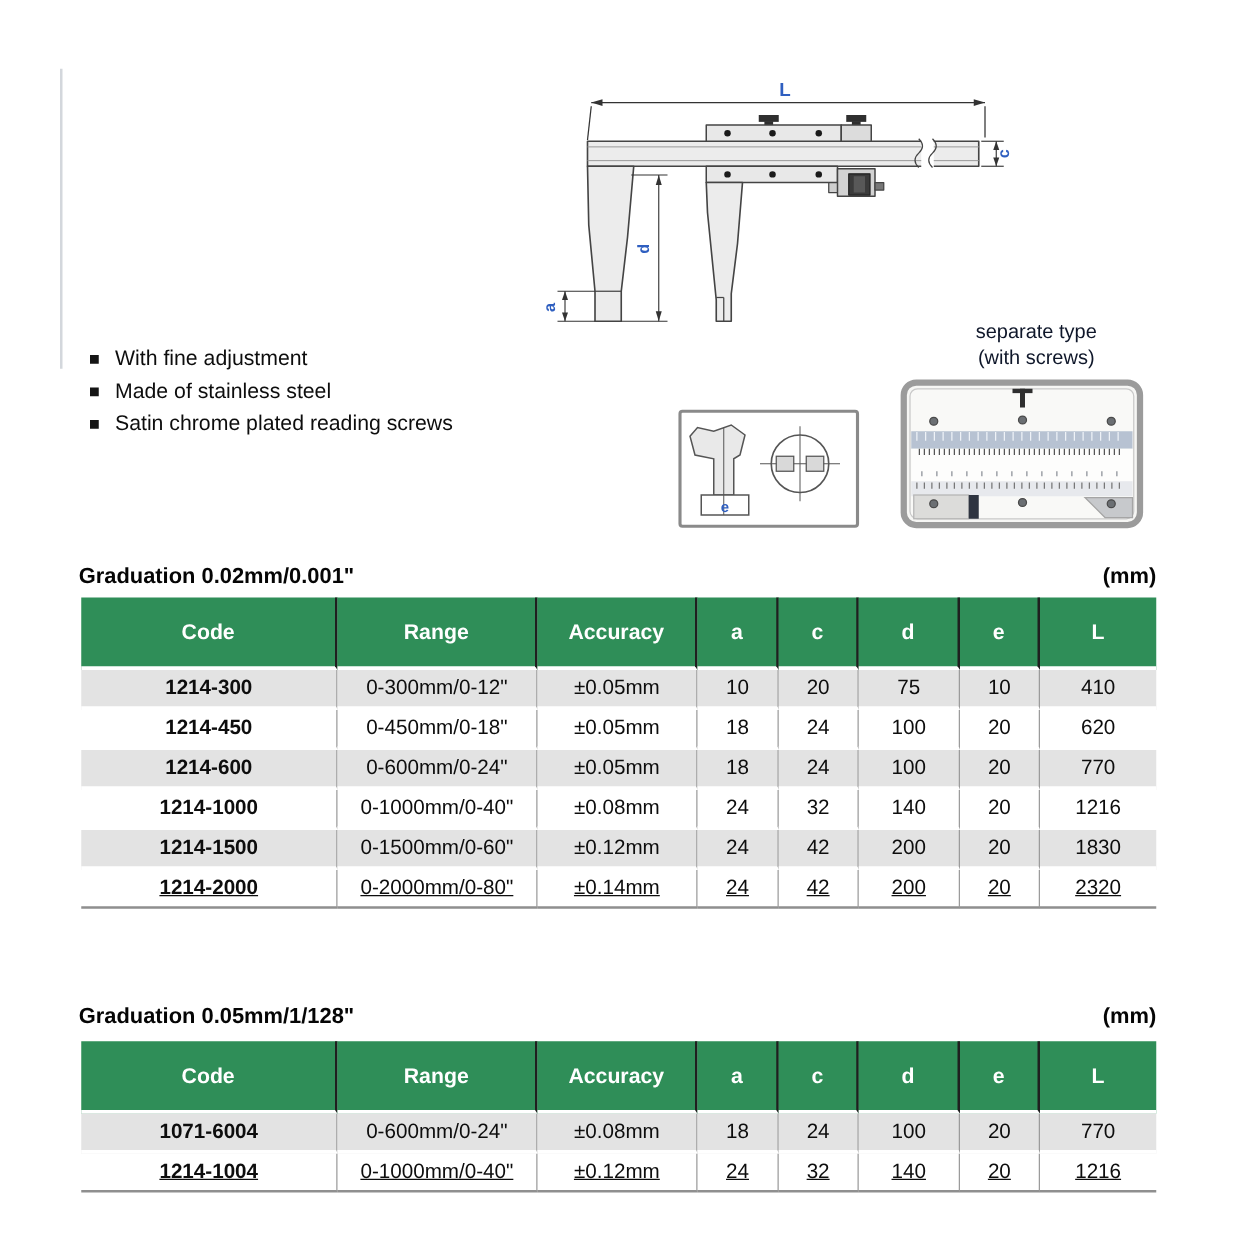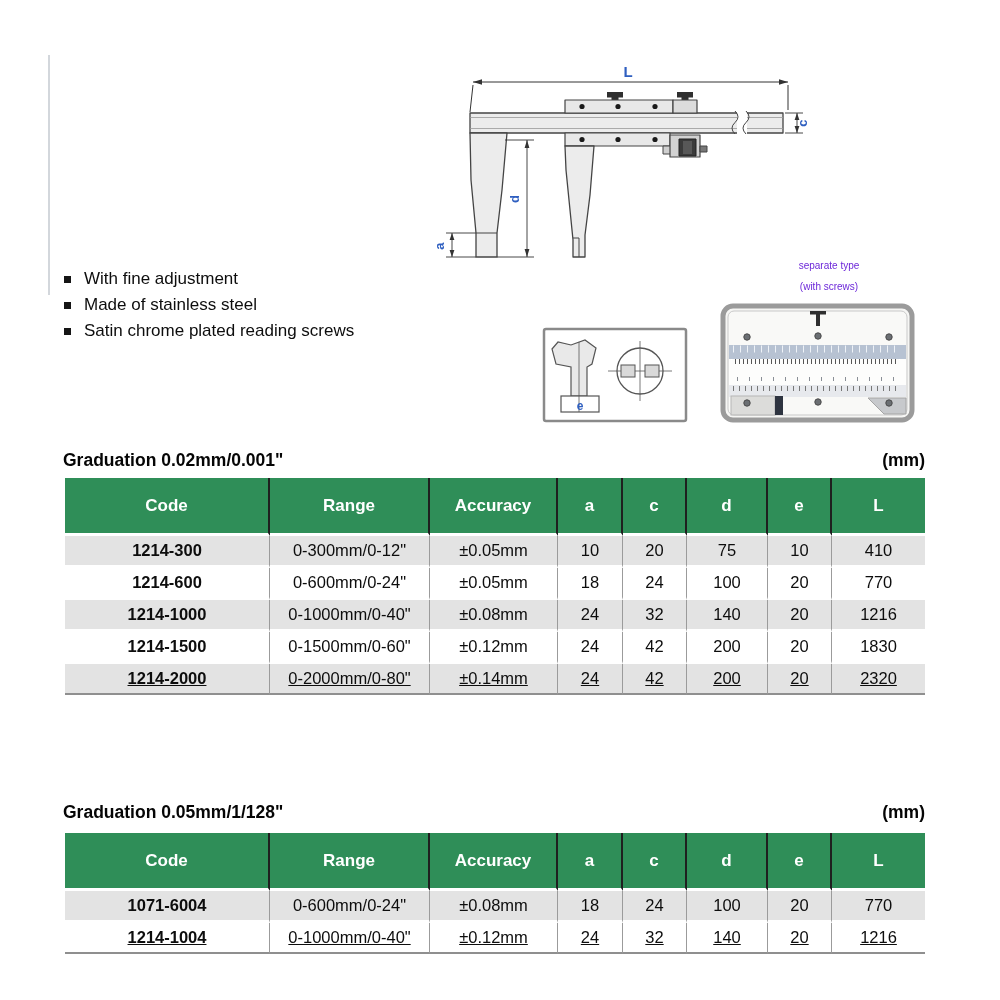--- a/index.html
+++ b/index.html
@@ -9,27 +9,27 @@
   }
   html,body{margin:0;padding:0;background:#ffffff;}
   .page{
     position:relative;width:1000px;height:1000px;background:#fff;overflow:hidden;
     font-family:"Liberation Sans",sans-serif;color:#111;
   }
   .edge-line{position:absolute;left:48px;top:55px;width:2px;height:240px;background:#d3d7dc;}
   svg text{font-family:"Liberation Sans",sans-serif;}
 
   
-  .features{position:absolute;left:64px;top:266px;margin:0;padding:0;list-style:none;}
+  .features{position:absolute;left:64px;top:266px;margin:8px;padding:0;list-style:none;}
   .features li{display:flex;align-items:center;gap:13px;height:26px;font-size:17px;color:#0d0d0d;}
   .bullet-sq{width:7px;height:7px;background:#151515;flex:0 0 auto;}
 
   
   .sep-caption{position:absolute;left:740px;top:255px;width:178px;text-align:center;
-    font-size:10px;line-height:21px;color:#6d28d9;}
+    font-size:16px;line-height:21px;color:#0f172a;}
 
   
   .tbl-caption{position:absolute;left:63px;width:862px;display:flex;justify-content:space-between;
     font-size:17.5px;font-weight:bold;color:#050505;}
   .cap1{top:450px;} .cap2{top:802px;}
   .spec-table{position:absolute;left:65px;border-collapse:separate;border-spacing:0;table-layout:fixed;width:860px;}
   .tbl1{top:478px;} .tbl2{top:833px;}
   .spec-table th{
     background:var(--green);color:#fff;font-weight:bold;font-size:17px;height:31px;
     border-right:2px solid #1f1f1f;border-bottom:3px solid #fff;padding:12px;text-align:center;
@@ -233,20 +233,30 @@
           <td class="code">1214-300</td>
           <td>0-300mm/0-12"</td>
           <td>±0.05mm</td>
           <td>10</td>
           <td>20</td>
           <td>75</td>
           <td>10</td>
           <td>410</td>
         </tr>
         <tr>
+          <td class="code">1214-450</td>
+          <td>0-450mm/0-18"</td>
+          <td>±0.05mm</td>
+          <td>18</td>
+          <td>24</td>
+          <td>100</td>
+          <td>20</td>
+          <td>620</td>
+        </tr>
+        <tr>
           <td class="code">1214-600</td>
           <td>0-600mm/0-24"</td>
           <td>±0.05mm</td>
           <td>18</td>
           <td>24</td>
           <td>100</td>
           <td>20</td>
           <td>770</td>
         </tr>
         <tr>

